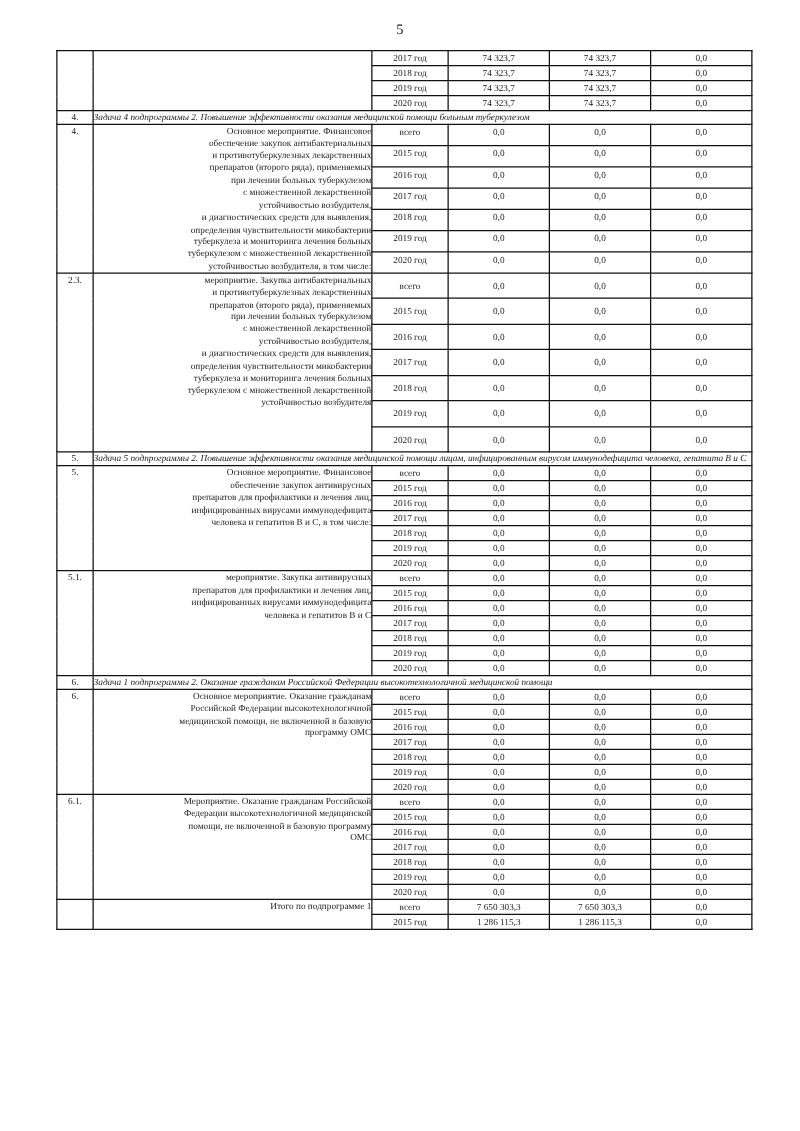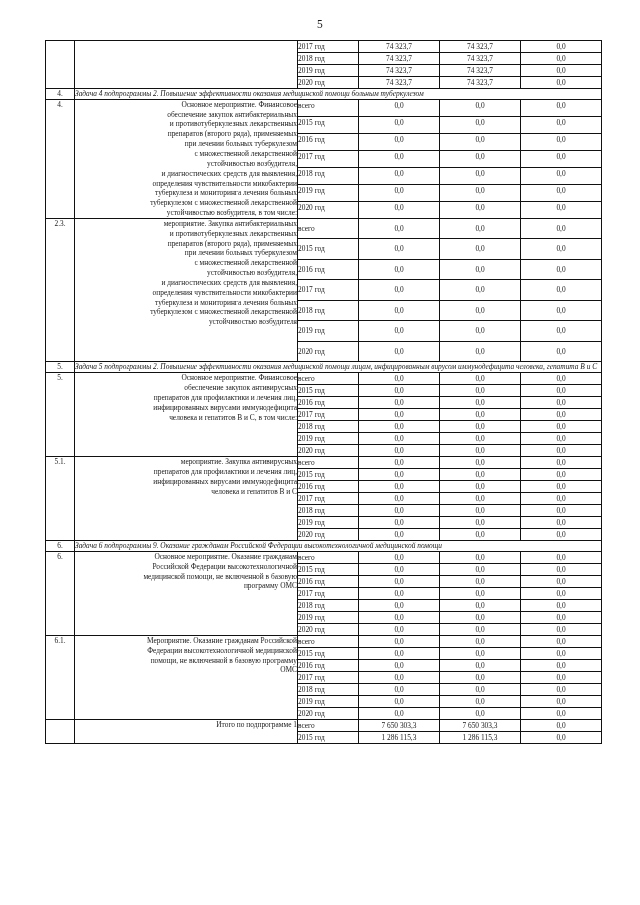--- a/index.html
+++ b/index.html
@@ -45,21 +45,21 @@
     line-height: 1.30;
   }
   table.doc td {
     border: 0.8px solid #111;
     padding: 0;
     vertical-align: top;
     background: #fff;
   }
   .c-num      { width: 28px;  text-align: center; vertical-align: top; padding-top: 2px; }
   .c-desc     { width: 222px; padding: 2px 3px 2px 4px; }
-  .c-year     { width: 60px;  vertical-align: middle; }
+  .c-year     { width: 60px;  text-align: center; vertical-align: middle; }
   .c-val      { width: 80px;  text-align: center; vertical-align: middle; }
   .c-val3     { width: 80px;  text-align: center; vertical-align: middle; }
 
   .yearcell, .valcell {
     height: 11px;
     line-height: 11px;
     font-size: 7.4px;
   }
   .yearcell.tall, .valcell.tall {
     height: 19.5px;
@@ -333,21 +333,21 @@
             <td class="c-val3 valcell"><span class="num-text">0,0</span></td>
           </tr>
           <tr>
             <td class="c-year yearcell"><span class="num-text">2020 год</span></td>
             <td class="c-val valcell"><span class="num-text">0,0</span></td>
             <td class="c-val valcell"><span class="num-text">0,0</span></td>
             <td class="c-val3 valcell"><span class="num-text">0,0</span></td>
           </tr>
           <tr>
             <td class="c-num"><span class="num-text">6.</span></td>
-            <td class="c-desc section-head" colspan="5"><span class="num-text">Задача 6 подпрограммы 9. Оказание гражданам Российской Федерации высокотехнологичной медицинской помощи</span></td>
+            <td class="c-desc section-head" colspan="5"><span class="num-text">Задача 1 подпрограммы 2. Оказание гражданам Российской Федерации высокотехнологичной медицинской помощи</span></td>
           </tr>
           <tr>
             <td class="c-num" rowspan="7"><span class="num-text">6.</span></td>
             <td class="c-desc" rowspan="7">
               <span class="desc-text">Основное мероприятие. Оказание гражданам
 Российской Федерации высокотехнологичной
 медицинской помощи, не включенной в базовую
 программу ОМС</span>
             </td>
             <td class="c-year yearcell"><span class="num-text">всего</span></td>

